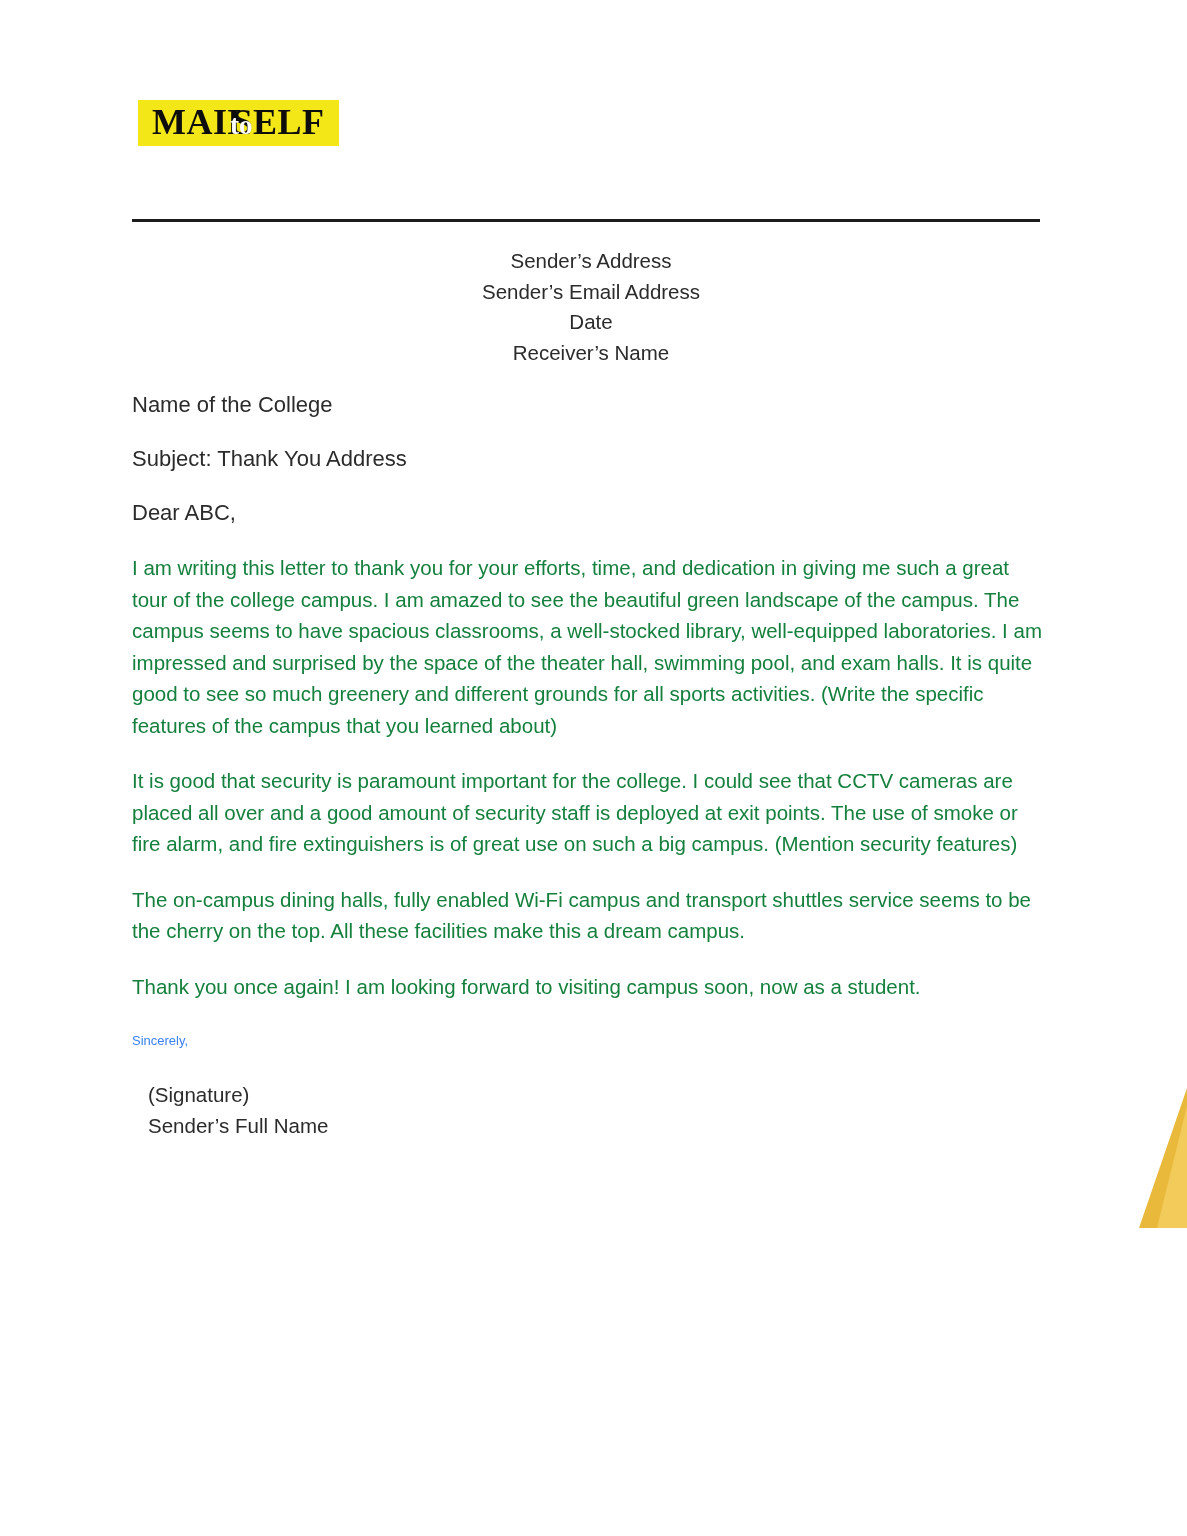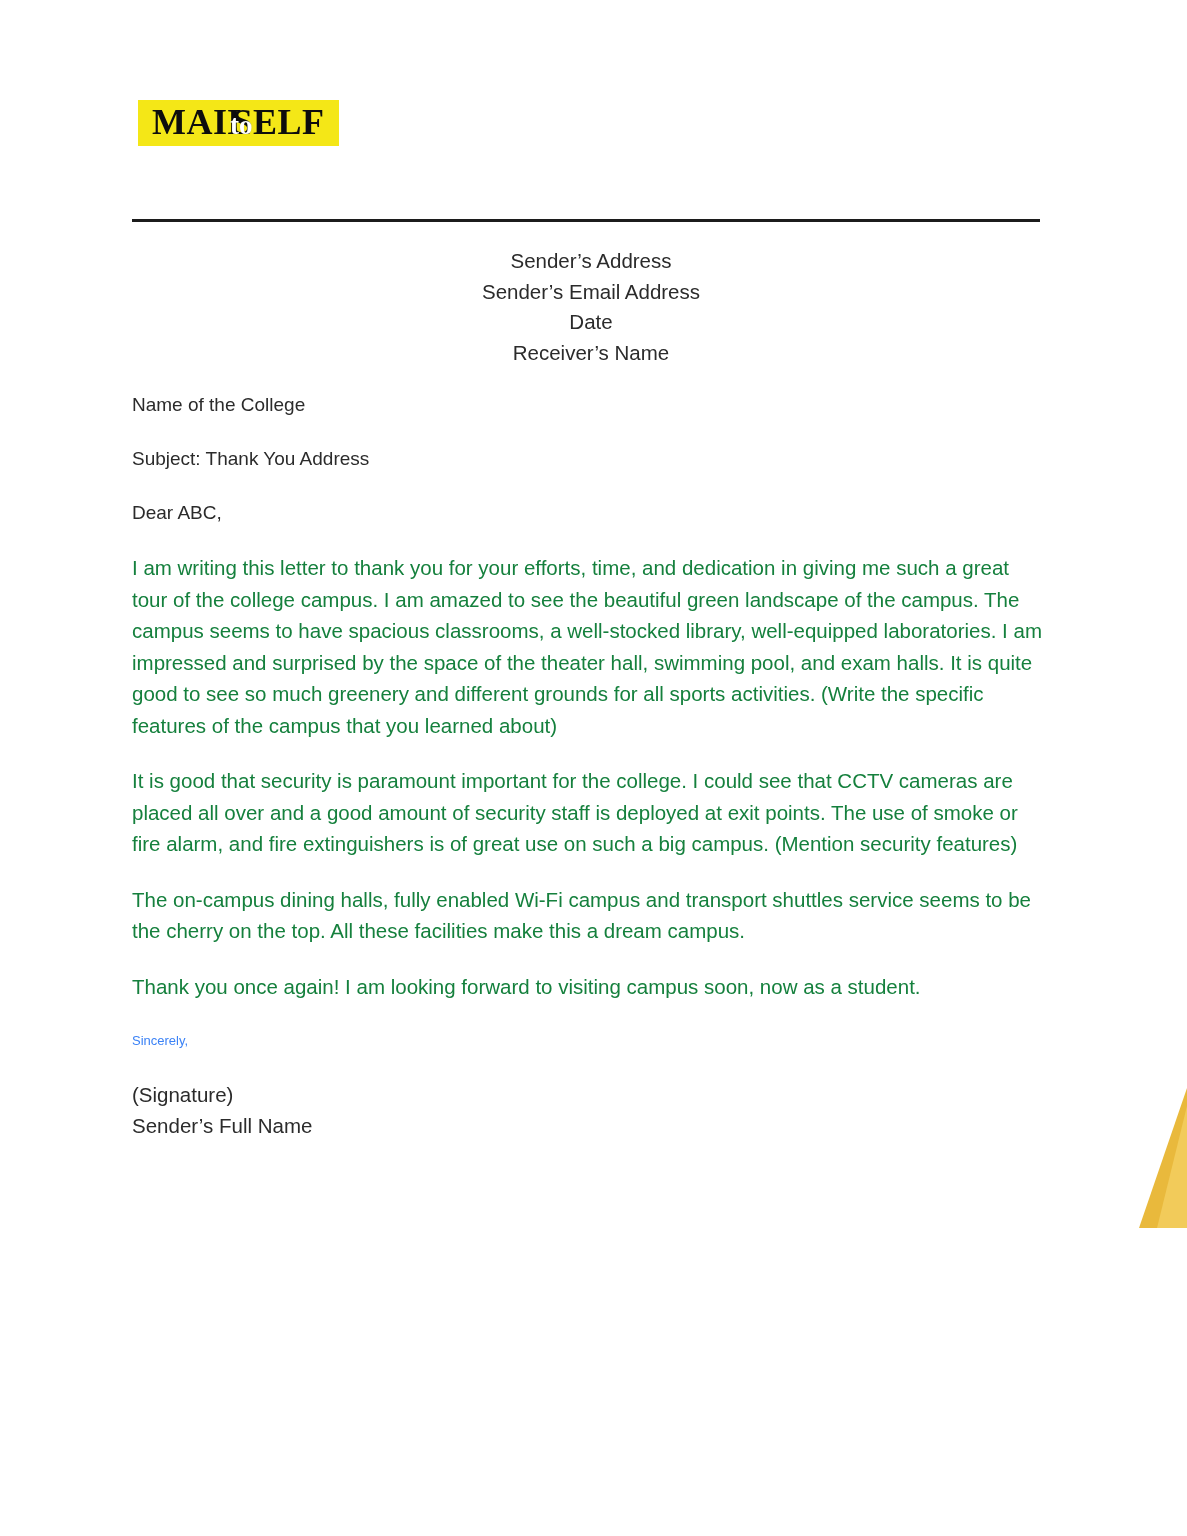--- a/index.html
+++ b/index.html
@@ -92,21 +92,21 @@
   .addr-block {
     font-size: 20.5px;
     line-height: 30.5px;
     color: #2b2b2b;
     margin: 0 0 22px 0;
     text-align: center;
   }
   .addr-block div { white-space: pre; }
 
   .single-line {
-    font-size: 19px;
+    font-size: 22px;
     line-height: 30px;
     color: #2b2b2b;
     margin: 0 0 24px 0;
   }
 
   .para {
     font-size: 20.5px;
     line-height: 31.5px;
     color: #15803d;
     margin: 0 0 24px 0;
@@ -116,21 +116,21 @@
   .closing {
     font-size: 13px;
     line-height: 30px;
     color: #3b82f6;
     margin: 0 0 24px 0;
   }
   .sign-block {
     font-size: 20.5px;
     line-height: 30.5px;
     color: #2b2b2b;
-    margin: 0;
+    margin: 16px;
   }
   .sign-block div { white-space: pre; }
 </style>
 </head>
 <body>
 
 <div id="page">
 
   <svg class="corner-wedge" viewBox="0 0 90 140" preserveAspectRatio="none" aria-hidden="true">
     <polygon points="90,0 90,140 42,140" fill="#E9B93C"></polygon>

